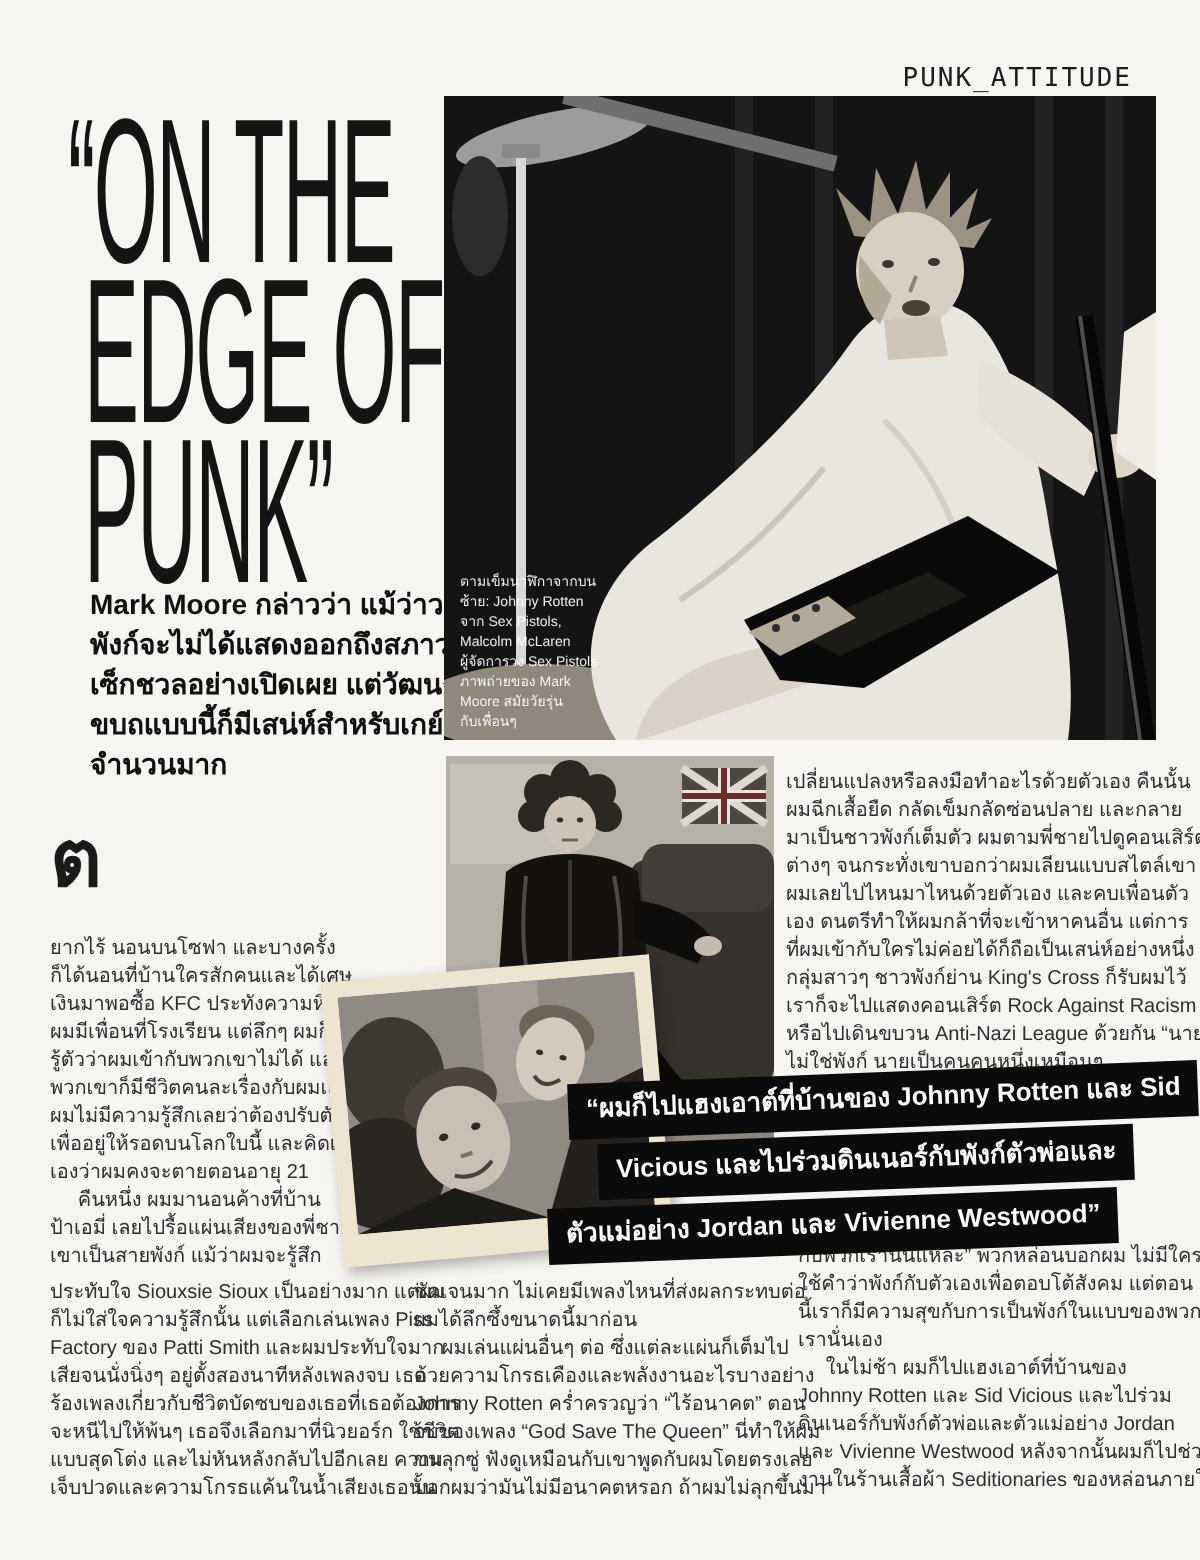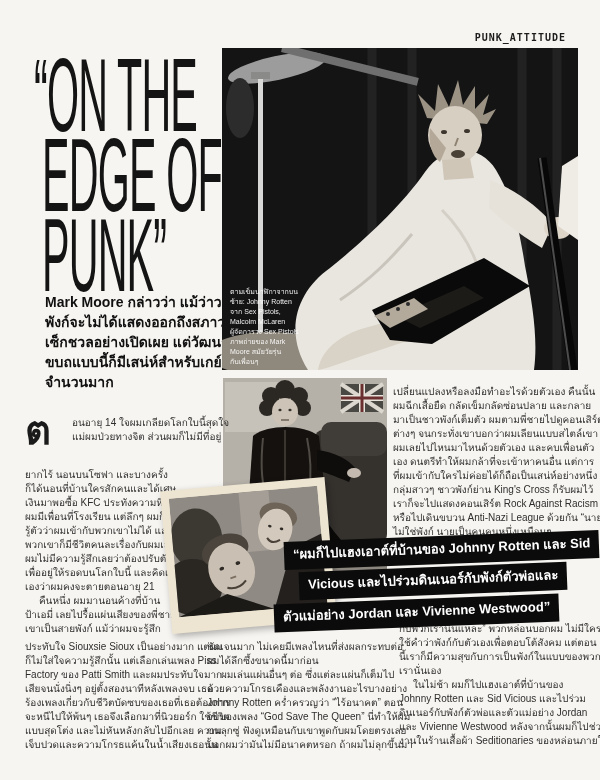--- a/index.html
+++ b/index.html
@@ -12,21 +12,21 @@
   .page {
     position:absolute; left:0; top:0; width:600px; height:780px;
     background:#f7f5f1;
   }
   .pre { white-space:pre; }
 
   
   .page-label {
     position:absolute; top:32px; right:34px;
     font-family:"DejaVu Sans Mono","Liberation Mono",monospace;
-    font-size:10px; letter-spacing:1px; color:#1c1c1c;font-weight:bold;
+    font-size:13px; letter-spacing:1px; color:#1c1c1c;
   }
 
   
   .title-line {
     position:absolute;
     font-size:103px; line-height:1; font-weight:100;
     color:#141414; letter-spacing:-2px;
     transform:scaleX(0.40); transform-origin:0 0;
     white-space:nowrap;
   }
@@ -223,22 +223,20 @@
     </svg>
   </div>
 
   <div>
     <div class="qbar" id="q1">“ผมก็ไปแฮงเอาต์ที่บ้านของ Johnny Rotten และ Sid</div>
     <div class="qbar" id="q2">Vicious และไปร่วมดินเนอร์กับพังก์ตัวพ่อและ</div>
     <div class="qbar" id="q3">ตัวแม่อย่าง Jordan และ Vivienne Westwood”</div>
   </div>
 
   <div class="drop-cap">ต</div>
-  <div class="body-text pre" id="col1-beside">อนอายุ 14 ใจผมเกลียดโลกใบนี้สุดใจ
-แม่ผมป่วยทางจิต ส่วนผมก็ไม่มีที่อยู่</div>
   <div class="body-text pre" id="col1-narrow">ยากไร้ นอนบนโซฟา และบางครั้ง
 ก็ได้นอนที่บ้านใครสักคนและได้เศษ
 เงินมาพอซื้อ KFC ประทังความหิว
 ผมมีเพื่อนที่โรงเรียน แต่ลึกๆ ผมก็
 รู้ตัวว่าผมเข้ากับพวกเขาไม่ได้ และ
 พวกเขาก็มีชีวิตคนละเรื่องกับผมเลย
 ผมไม่มีความรู้สึกเลยว่าต้องปรับตัว
 เพื่ออยู่ให้รอดบนโลกใบนี้ และคิดเอา
 เองว่าผมคงจะตายตอนอายุ 21
      คืนหนึ่ง ผมมานอนค้างที่บ้าน

